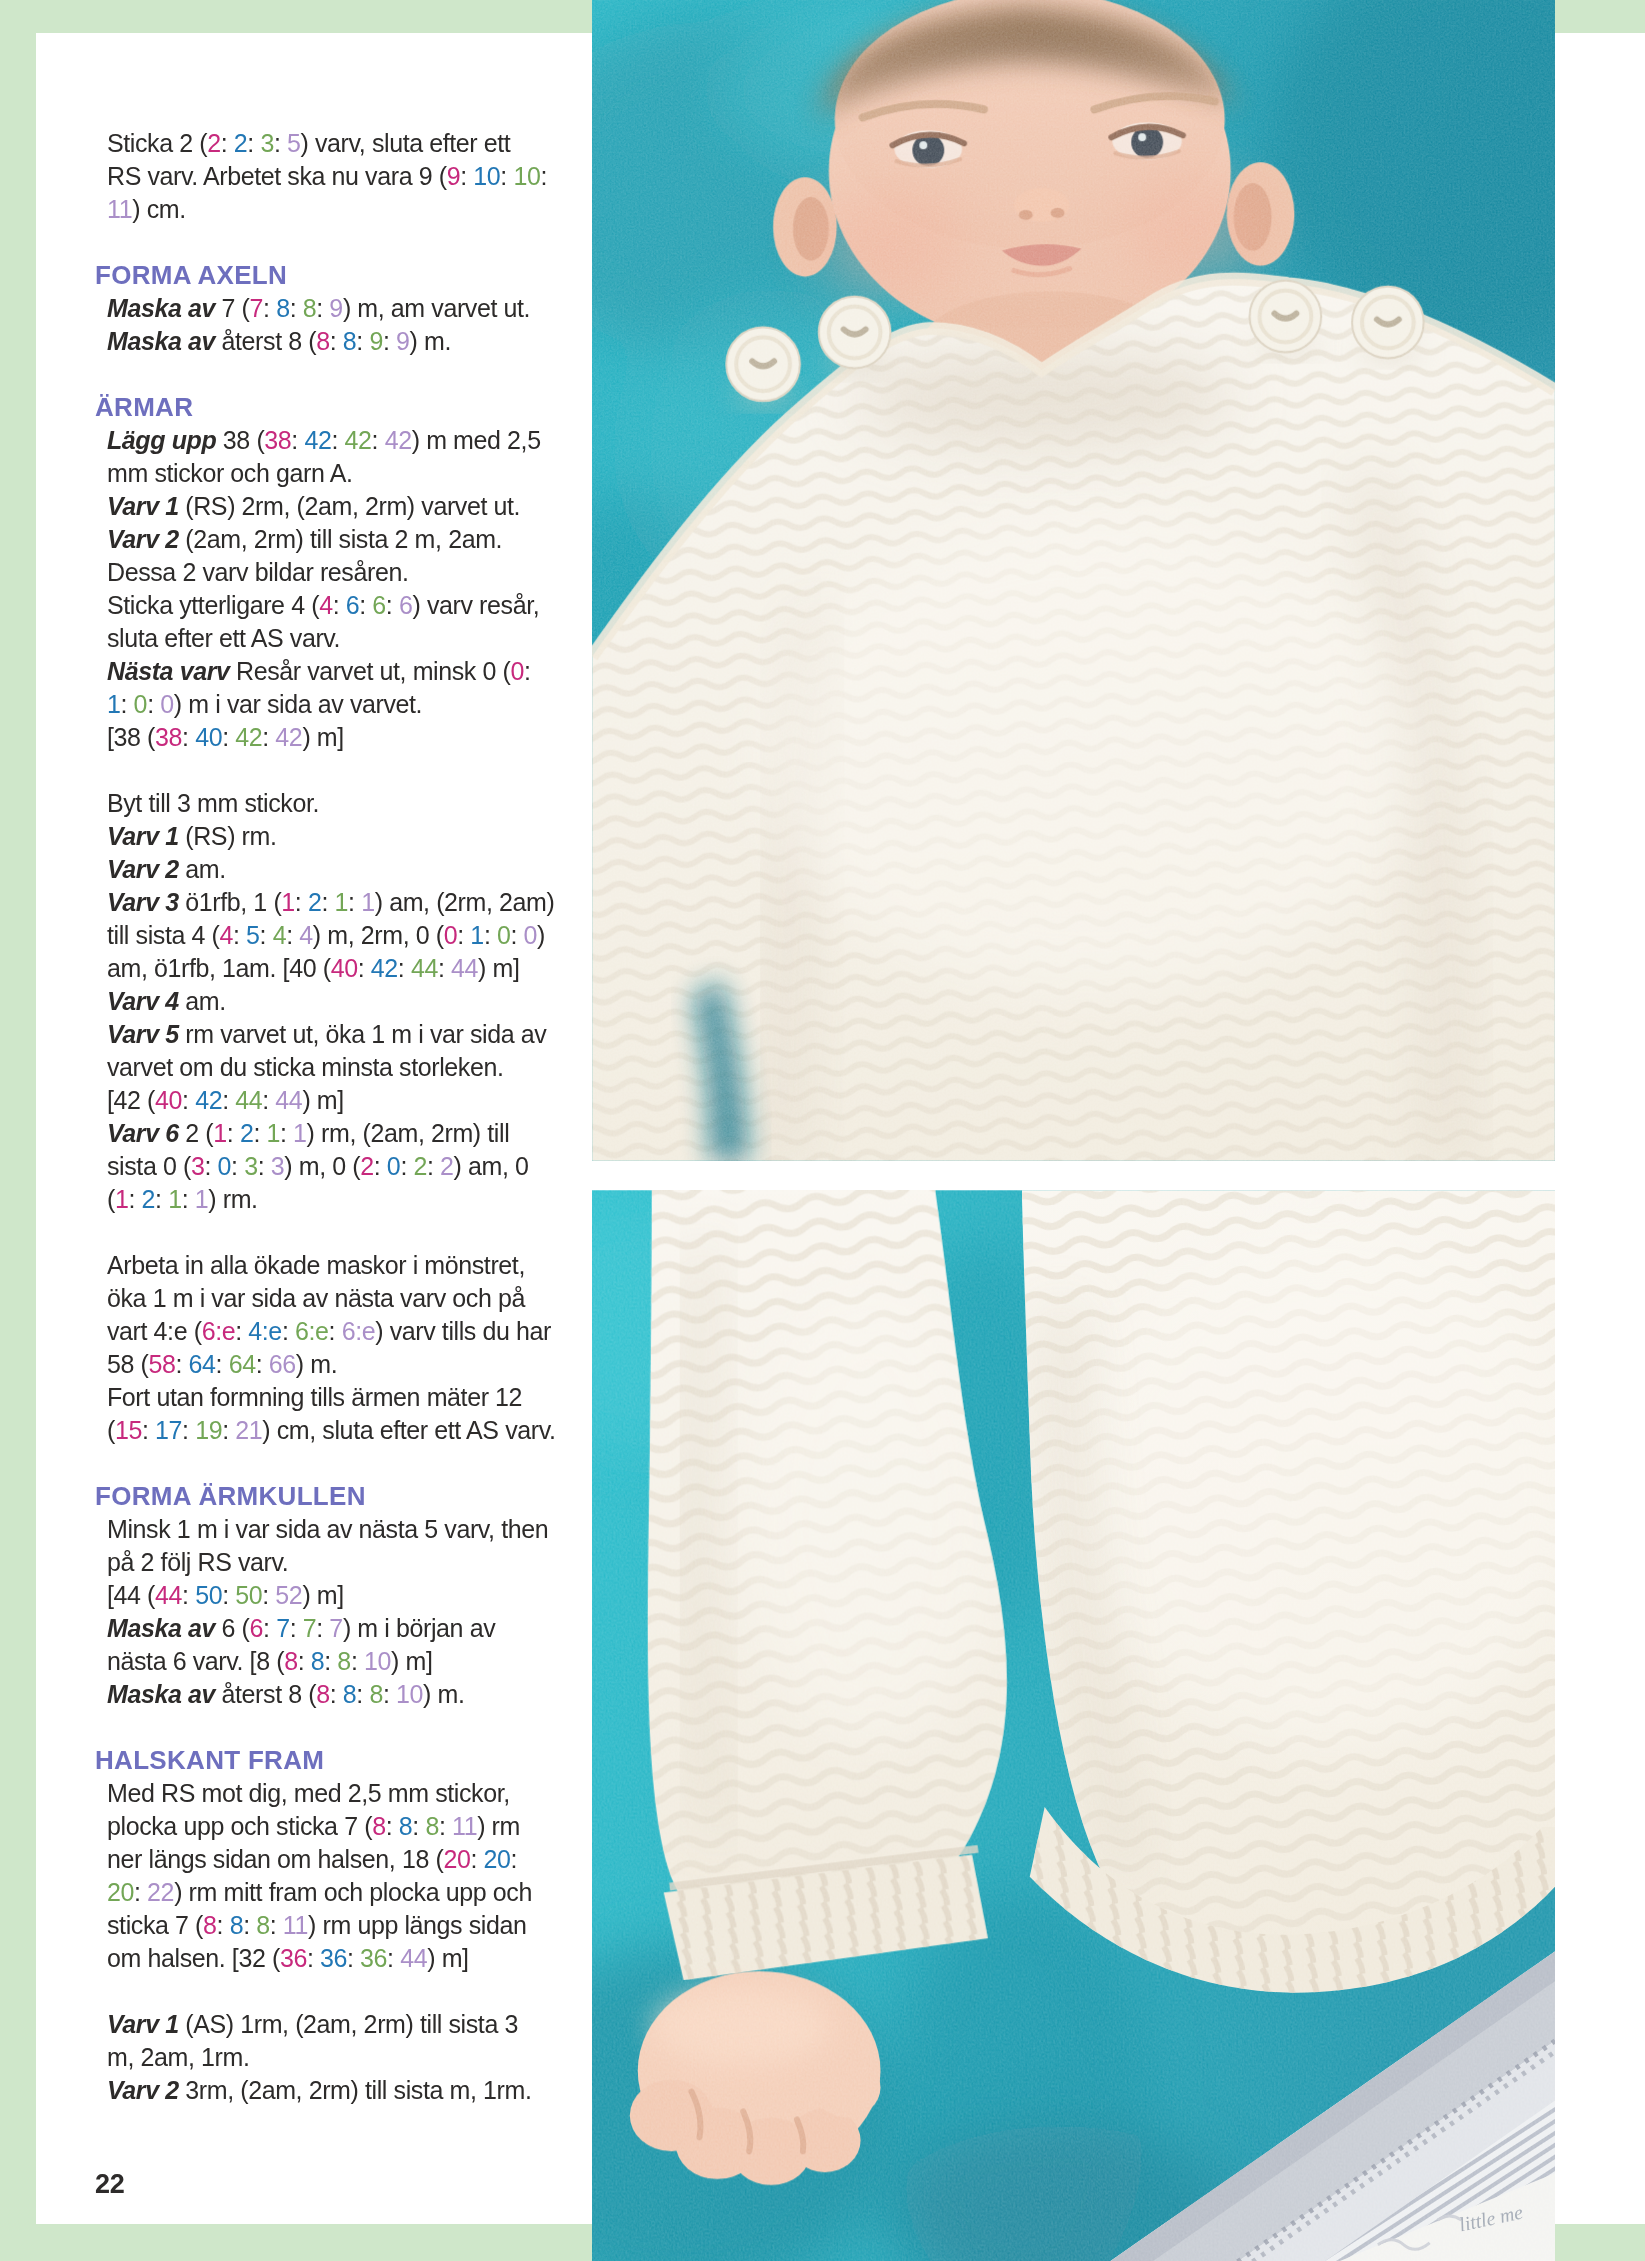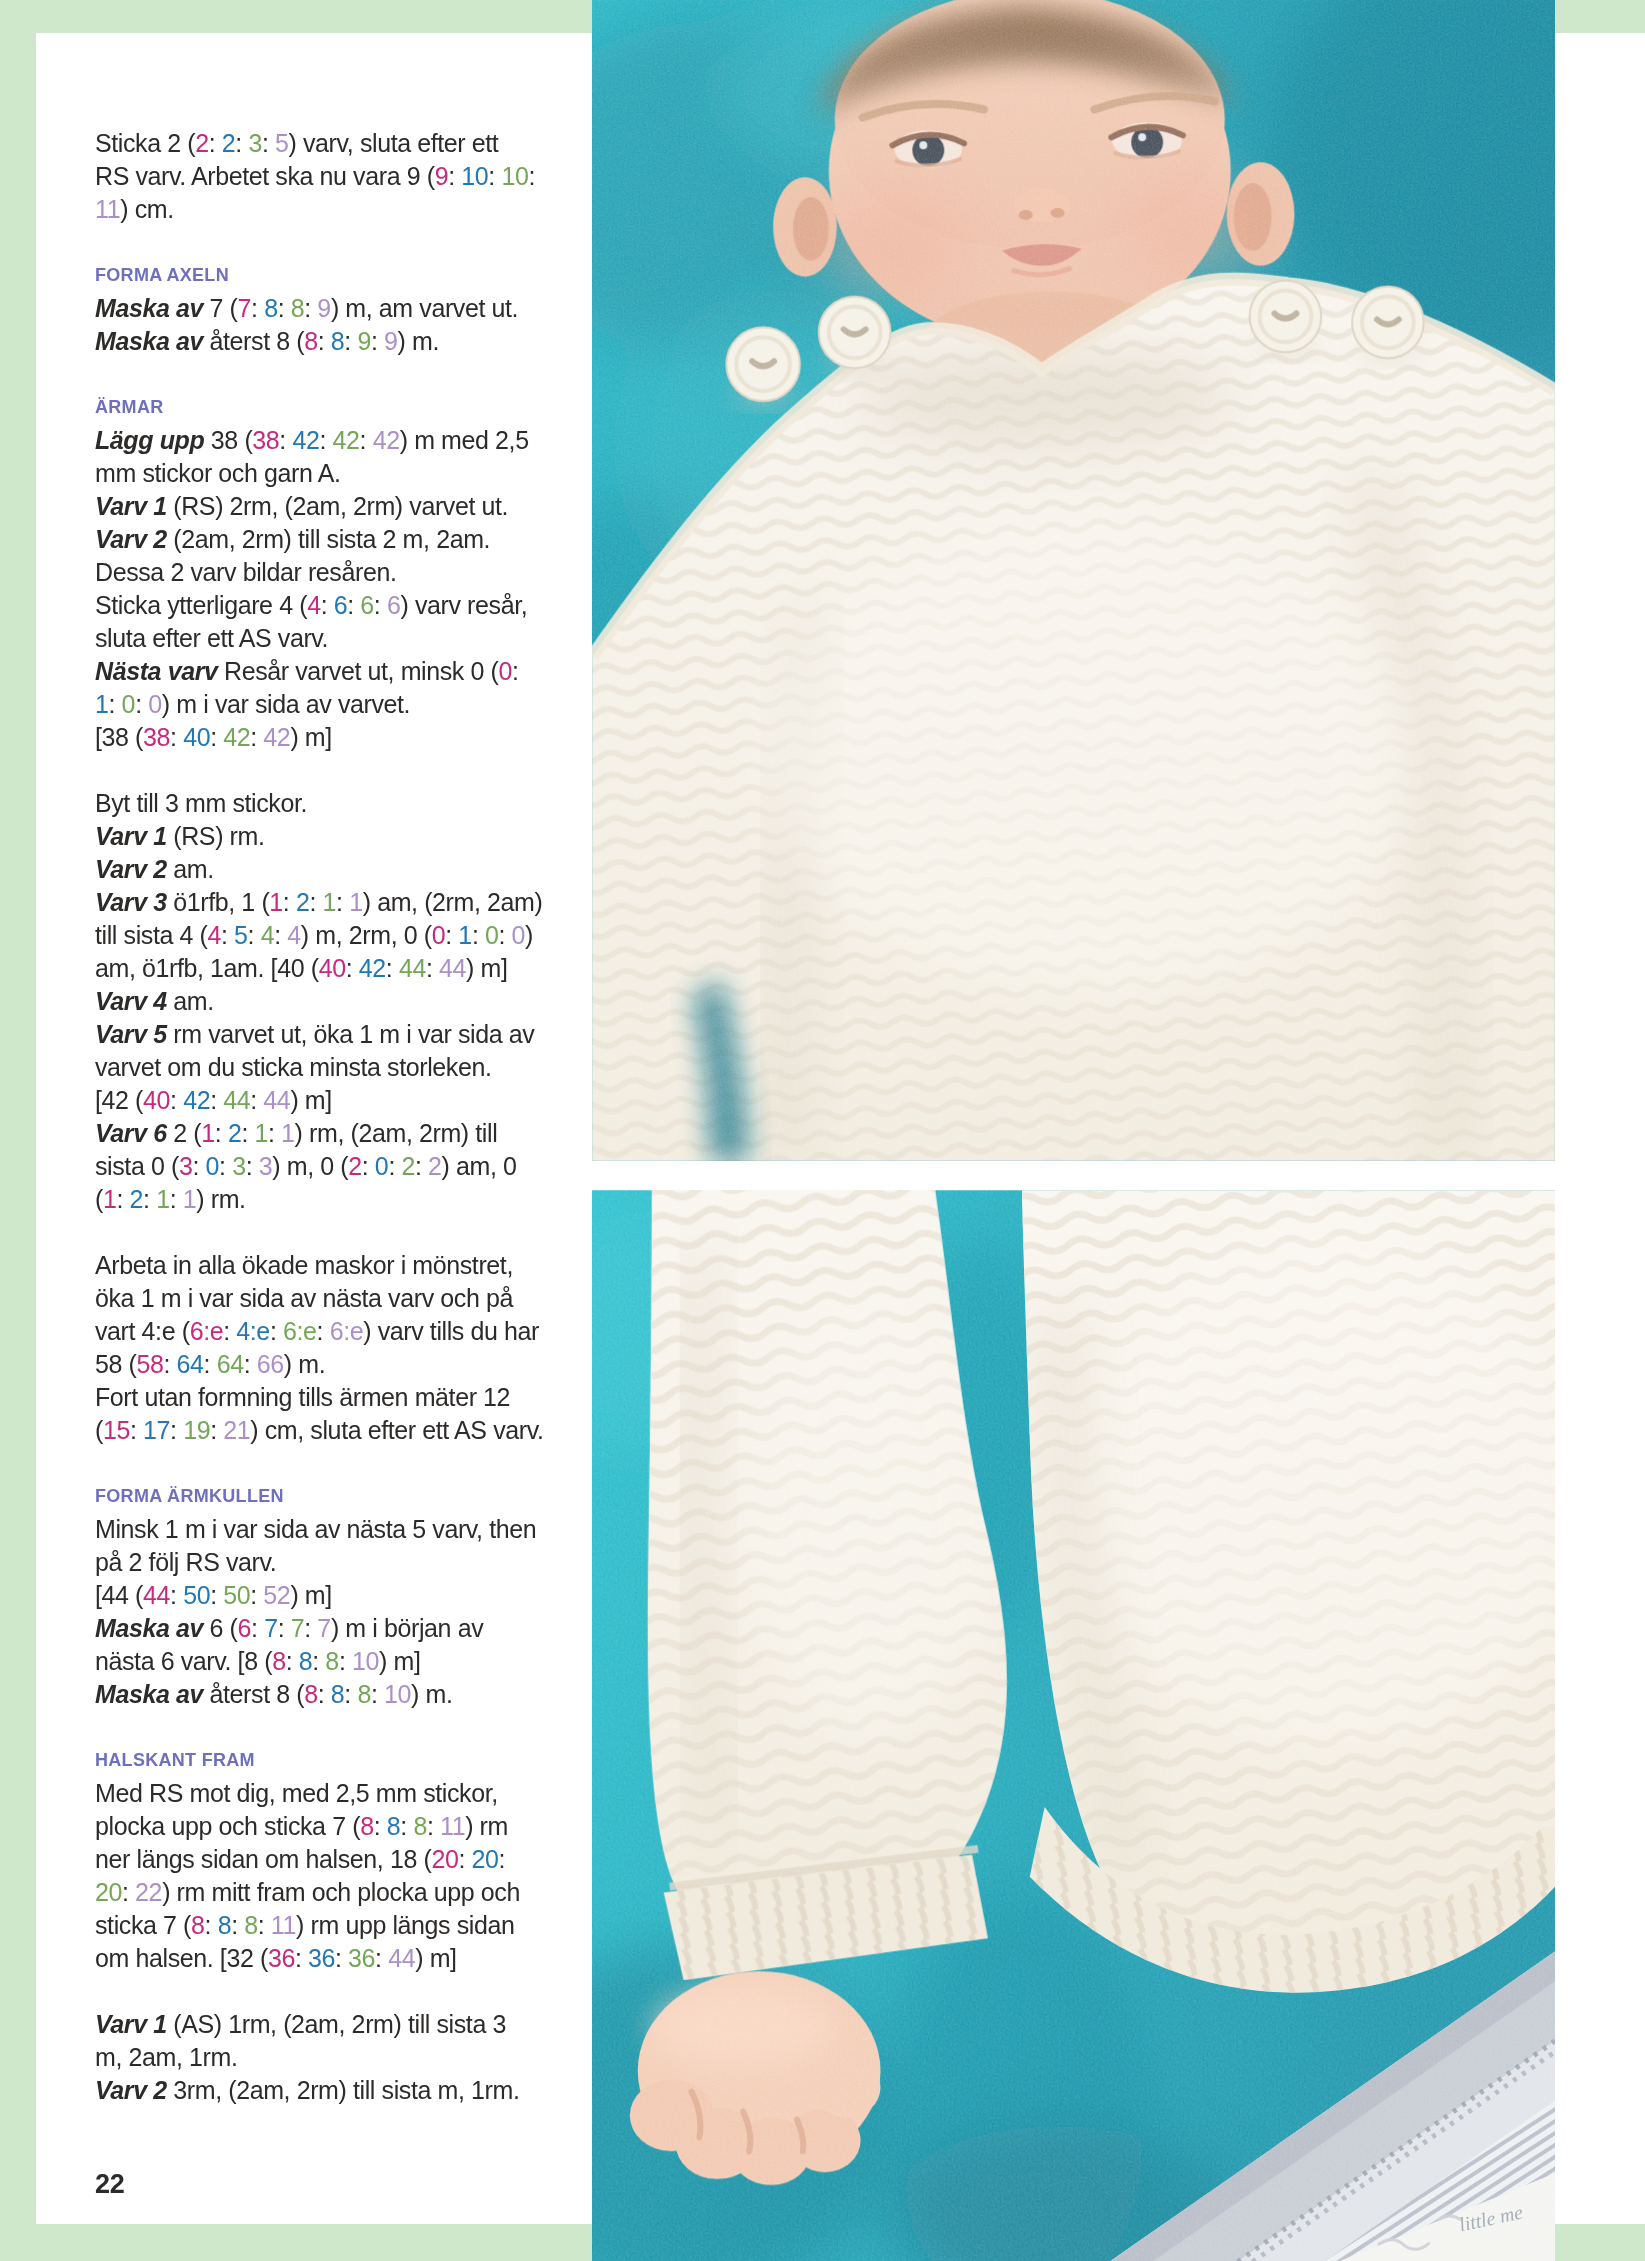--- a/index.html
+++ b/index.html
@@ -21,23 +21,23 @@
   .photo-bottom{left:592px;top:1190px;width:963px;height:1072px;}
 
   .text-col{
     position:absolute;left:95px;top:127px;width:498px;
     color:var(--body-ink);font-size:25px;line-height:33px;letter-spacing:-0.4px;
   }
   .block{margin:0;}
   .block + .block{margin-top:33px;}
   .heading + .para{margin-top:0;}
   .heading{
-    color:var(--heading);font-weight:800;font-size:18px;letter-spacing:0.3px;
+    color:var(--heading);font-weight:800;font-size:26px;letter-spacing:0.3px;
   }
-  .line{white-space:nowrap;}
+  .line{white-space:nowrap;margin-left:12px;}
   .seg-bk{color:var(--body-ink);}
   .seg-pk{color:var(--pink);}
   .seg-bl{color:var(--blue);}
   .seg-gr{color:var(--green);}
   .seg-lv{color:var(--lavender);}
   .bold{font-weight:700;font-style:italic;}
 
   .page-number{
     position:absolute;left:95px;top:2169px;font-size:27px;font-weight:600;
     color:var(--body-ink);letter-spacing:-0.3px;

